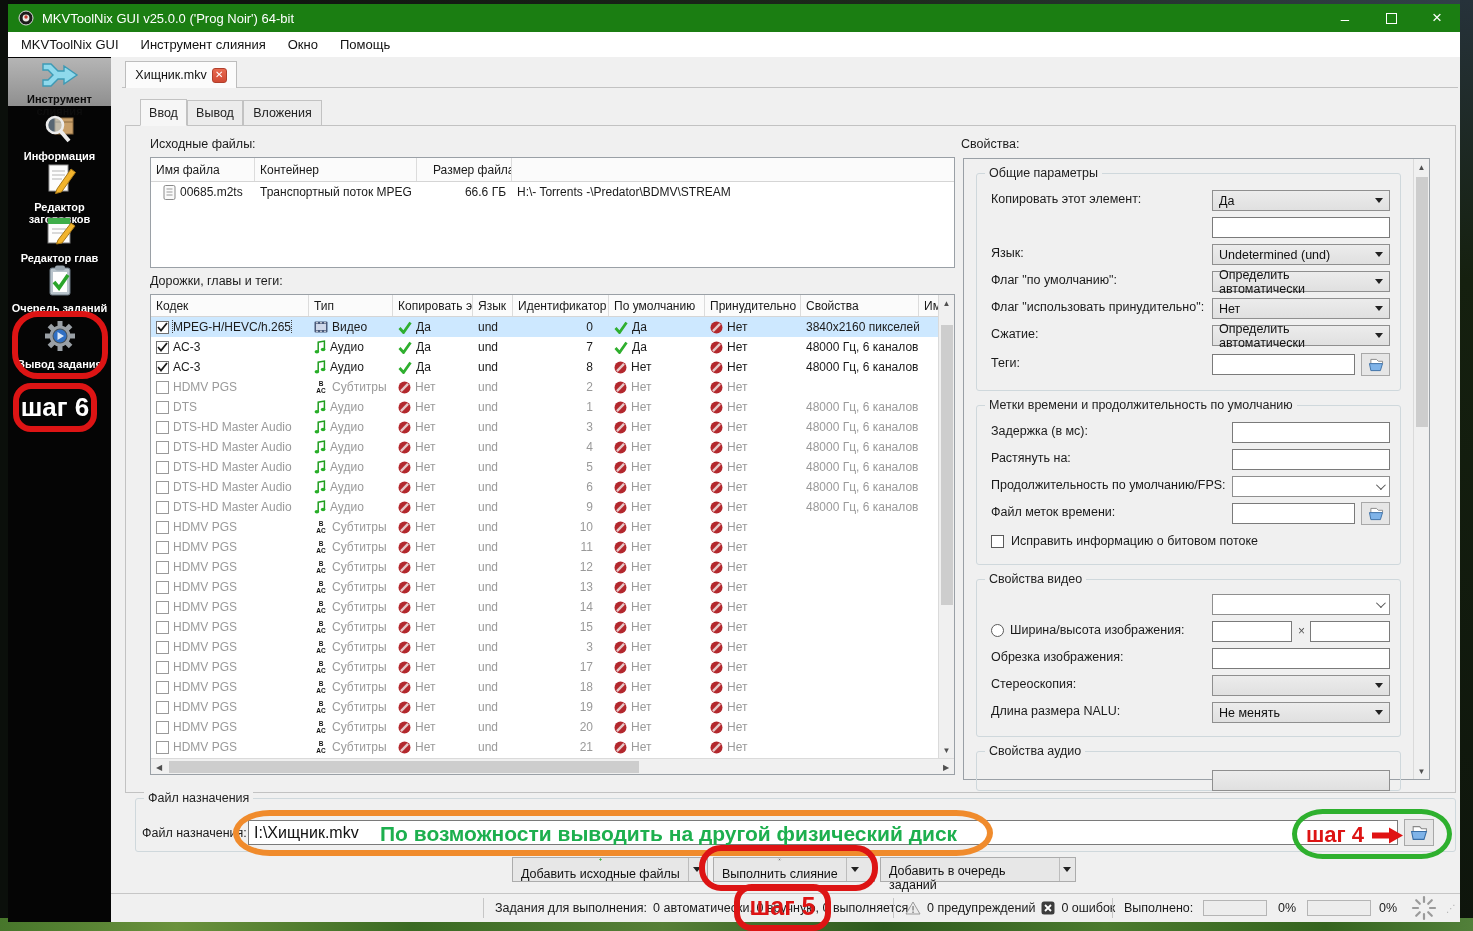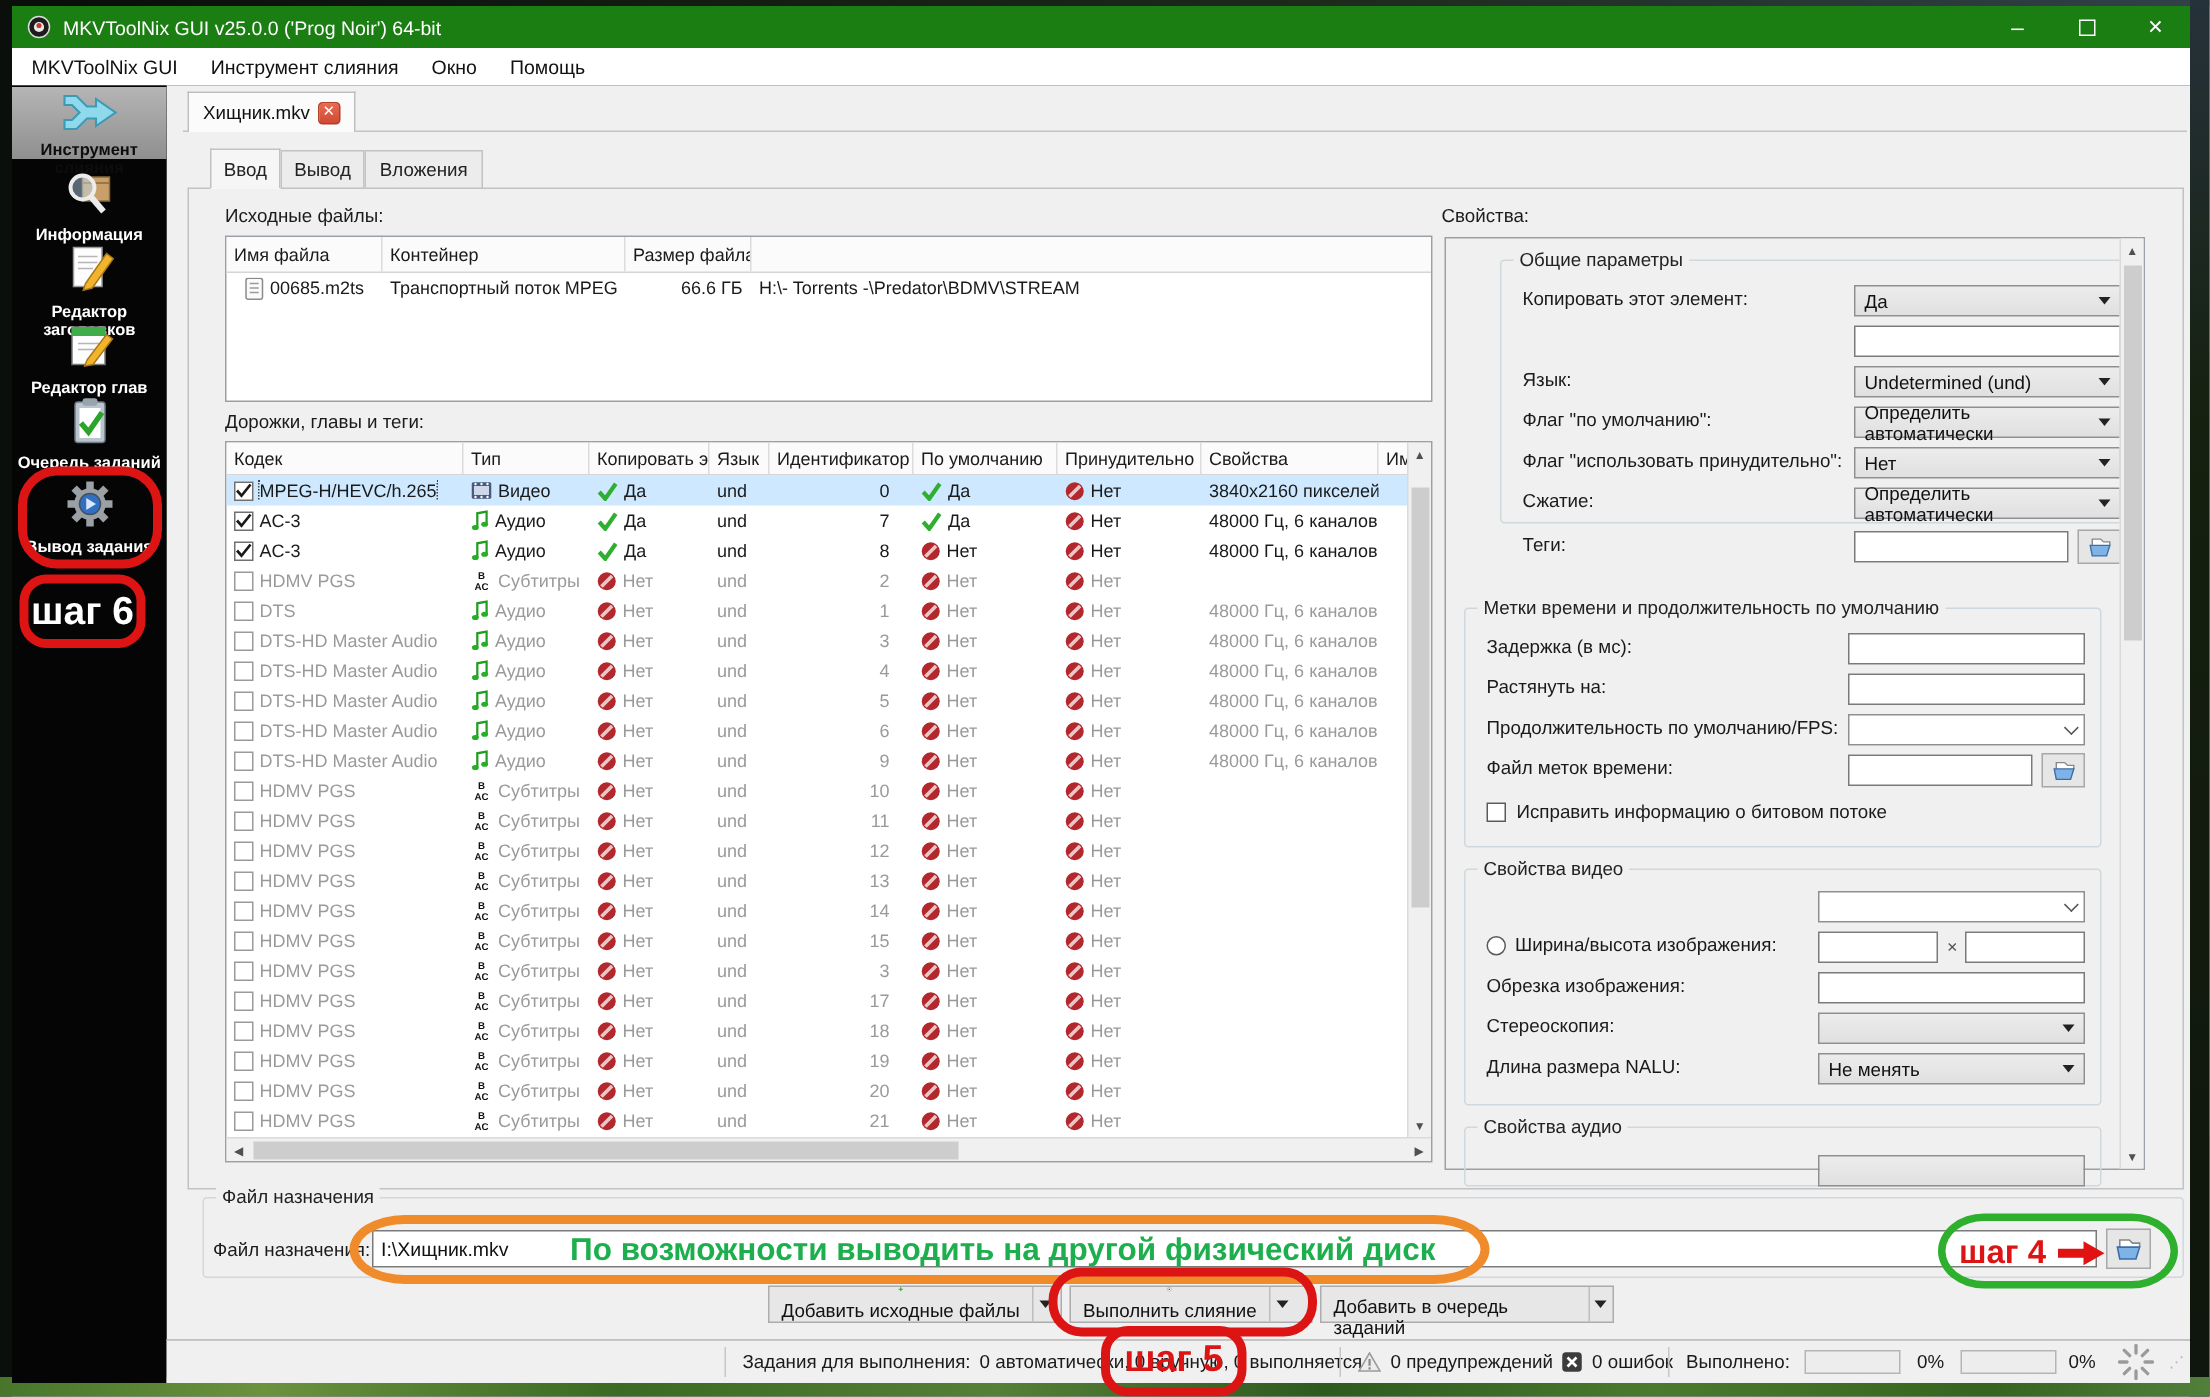--- a/index.html
+++ b/index.html
@@ -52,38 +52,38 @@
   .trow.sel { background:#cde8ff; }
   .trow.dis { color:#9a9a9a; }
   .tc { display:flex; align-items:center; gap:4px; padding-left:5px; overflow:hidden; }
   .c-codec{width:158px;} .c-type{width:84px;} .c-copy{width:80px;} .c-lang{width:40px;}
   .c-id{width:96px; justify-content:flex-end; padding-right:16px;} .c-def{width:96px;} .c-for{width:96px;}
   .c-props{width:118px;} .c-extra{flex:1;}
   .trow.sel .c-codec .txt { outline:1px dotted #444; }
   .cbx { width:13px; height:13px; border:1px solid #707070; background:#fff; display:inline-flex; align-items:center; justify-content:center; flex:none; }
   .trow.dis .cbx { border-color:#9a9a9a; }
 
-  .s-name{width:104px;} .s-cont{width:162px;} .s-size{width:84px; justify-content:flex-end; padding-right:6px;} .s-folder{flex:1;}
+  .s-name{width:104px;} .s-cont{width:162px;} .s-size{width:84px; justify-content:flex-end; padding-right:6px;margin-left:11px;} .s-folder{flex:1;}
 
   
   .sbv { background:#f0f0f0; border-left:1px solid #dadada; }
   .sbh { background:#f0f0f0; border-top:1px solid #dadada; }
   .sb-arrow { color:#505050; font-size:8px; display:flex; align-items:center; justify-content:center; }
   .sb-thumb { background:#cdcdcd; }
 
   
   .props-box { left:963px; top:158px; width:467px; height:622px; border:1px solid #9aa0a6; background:#f0f0f0; }
   .grp { position:absolute; border:1px solid #cfd8dc; border-radius:3px; }
   .grp-legend { position:absolute; top:-8px; left:8px; background:#f0f0f0; padding:0 4px; font-size:12.5px; color:#222; }
   .prow { position:absolute; display:flex; align-items:center; font-size:12.5px; color:#1a1a1a; width:100%; }
   .prow .plabel { margin-left:14px; }
   .ctrl { position:absolute; height:21px; }
   .ddl { background:linear-gradient(180deg,#ececec,#e0e0e0); border:1px solid #8f8f8f; display:flex; align-items:center; font-size:12.5px; color:#111; padding-left:6px; }
   .ddl .dar { margin-left:auto; margin-right:6px; width:0; height:0; border-left:4px solid transparent; border-right:4px solid transparent; border-top:5px solid #222; }
-  .inp { background:#fff; border:1px solid #7a7a7a; font-size:13px; padding-left:5px; color:#111; font-family:"Liberation Sans",sans-serif; }
+  .inp { background:#fff; border:1px solid #7a7a7a; font-size:16px; padding-left:5px; color:#111; font-family:"Liberation Sans",sans-serif; }
   .combo { background:#fff; border:1px solid #8f8f8f; display:flex; align-items:center; }
   .combo .chev { margin-left:auto; margin-right:6px; width:7px; height:7px; border-right:1.6px solid #555; border-bottom:1.6px solid #555; transform:rotate(45deg) translateY(-2px); }
   .mini-btn { width:29px; height:23px; background:#e6e6e6; border:1px solid #a8a8a8; display:flex; align-items:center; justify-content:center; }
   .radio { width:13px; height:13px; border:1px solid #5a5a5a; border-radius:50%; background:#fff; display:inline-flex; align-items:center; justify-content:center; margin-right:6px; flex:none; }
   .radio.on::after { content:""; width:7px; height:7px; border-radius:50%; background:#222; }
   .pcheck { width:13px; height:13px; border:1px solid #5a5a5a; background:#fff; margin-right:7px; flex:none; }
 
   
   .dest-grp { left:135px; top:798px; width:1321px; height:54px; border:1px solid #cfd8dc; border-radius:3px; }
   .btn { position:absolute; top:857px; height:25px; background:#e7e7e7; border:1px solid #acacac; display:flex; align-items:center; font-size:12.5px; color:#111; }
@@ -1441,21 +1441,21 @@
   <div class="sbh" style="height:17px; position:relative;">
     <div class="sb-arrow" style="position:absolute; left:0; top:0; width:16px; height:16px;">◀</div>
     <div class="sb-thumb" style="position:absolute; left:18px; top:2px; width:470px; height:12px;"></div>
     <div class="sb-arrow" style="position:absolute; right:0; top:0; width:16px; height:16px;">▶</div>
   </div>
 </div>
 
 <div class="abs sec-label" style="left:961px; top:137px;">Свойства:</div>
 <div class="abs props-box">
 
-  <div class="grp" style="left:12px; top:14px; width:425px; height:176px;margin-left:24px;">
+  <div class="grp" style="left:12px; top:14px; width:425px; height:218px;">
     <span class="grp-legend">Общие параметры</span>
     <div class="prow" style="top:18px;">
         <span class="plabel">Копировать этот элемент:</span>
       </div>
     <div class="ctrl ddl" style="left:235px; top:16px; width:178px;">
         <span>Да</span>
         <span class="dar"></span>
       </div>
     <input class="ctrl inp" style="left: 235px; top: 43px; width: 178px;">
     <div class="prow" style="top:72px;">

